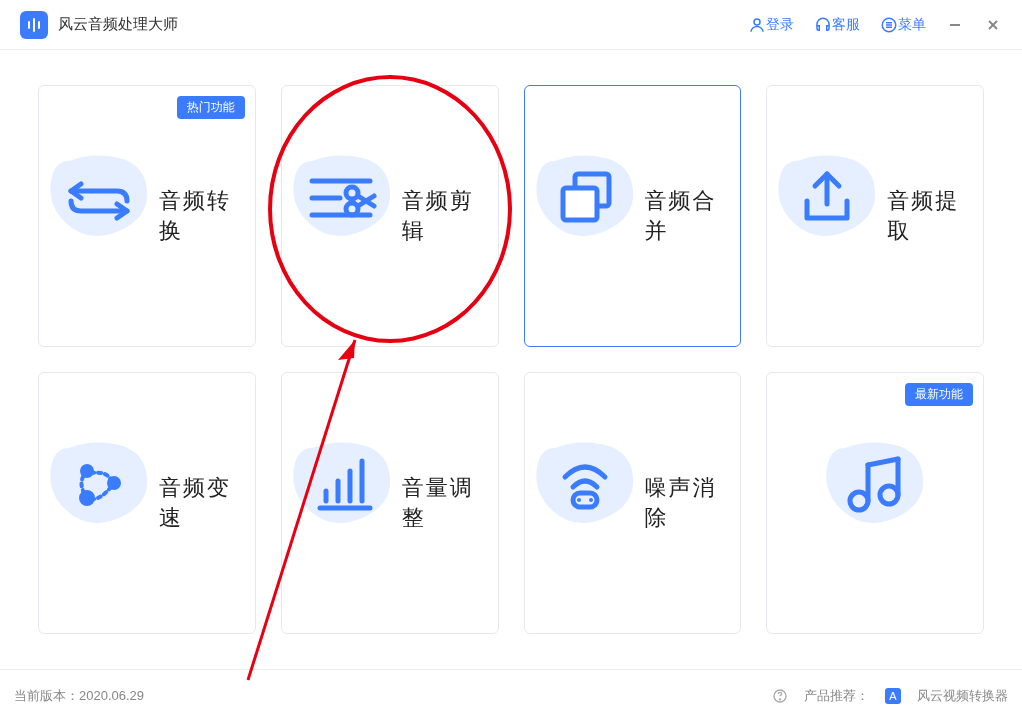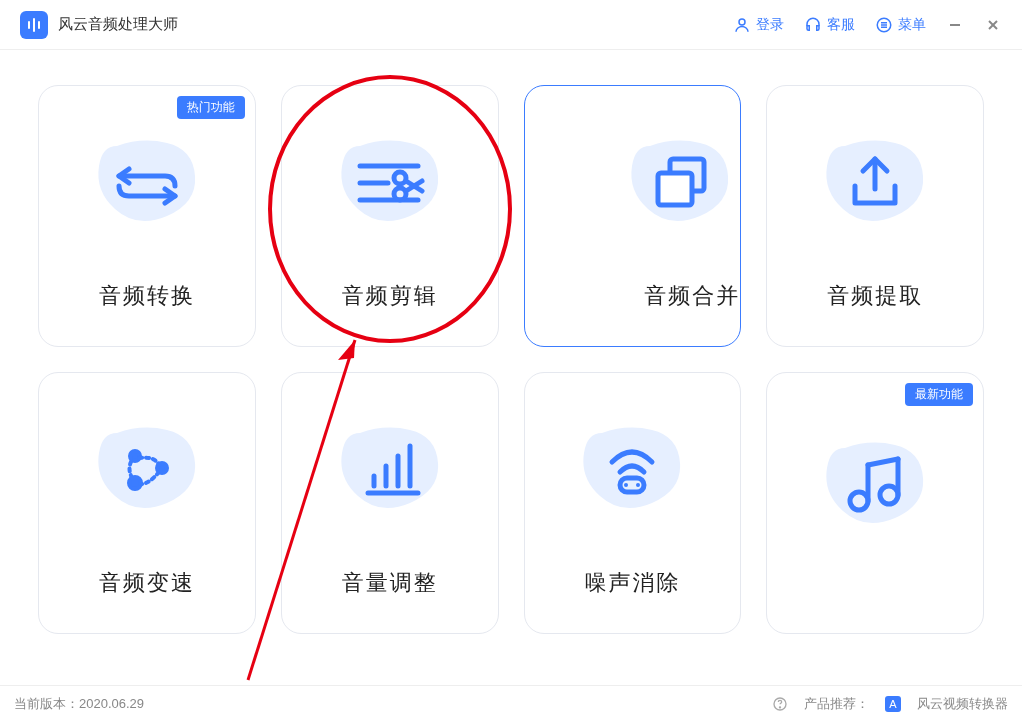--- a/index.html
+++ b/index.html
@@ -35,21 +35,20 @@
 }
 .titlebar-right {
   margin-left: auto;
   display: flex;
   align-items: center;
   gap: 20px;
 }
 .titlebar-item {
   display: flex;
   align-items: flex-start;
-  gap: 5px;
   font-size: 14px;
   color: #3b7cff;
   cursor: pointer;
 }
 .win-btn {
   width: 18px;
   height: 18px;
   display: flex;
   align-items: center;
   justify-content: center;
@@ -58,32 +57,31 @@
 }
 .main {
   padding: 35px 38px;
   display: grid;
   grid-template-columns: repeat(4, 1fr);
   gap: 25px;
 }
 .card {
   background: #fff;
   border: 1px solid #e5e8ef;
-  border-radius: 20px;
+  border-radius: 6px;
   height: 262px;
   position: relative;
   display: flex;
-  flex-direction: column;
+  flex-direction: row;
   align-items: center;
   justify-content: center;
   cursor: pointer;
 }
 .card.selected {
   border: 1.5px solid #3b7cff;
-  align-items: flex-end;
 }
 .card-badge {
   position: absolute;
   top: 10px;
   right: 10px;
   background: #3b7cff;
   color: #fff;
   font-size: 12px;
   padding: 3px 10px;
   border-radius: 4px;
@@ -102,21 +100,21 @@
   letter-spacing: 2px;
 }
 .blob {
   fill: #e6efff;
 }
 .footer {
   position: absolute;
   bottom: 0;
   left: 0;
   right: 0;
-  height: 36px;
+  height: 52px;
   border-top: 1px solid #eee;
   display: flex;
   align-items: center;
   padding: 0 14px;
   font-size: 13px;
   color: #888;
 }
 .footer-right {
   margin-left: auto;
   display: flex;

